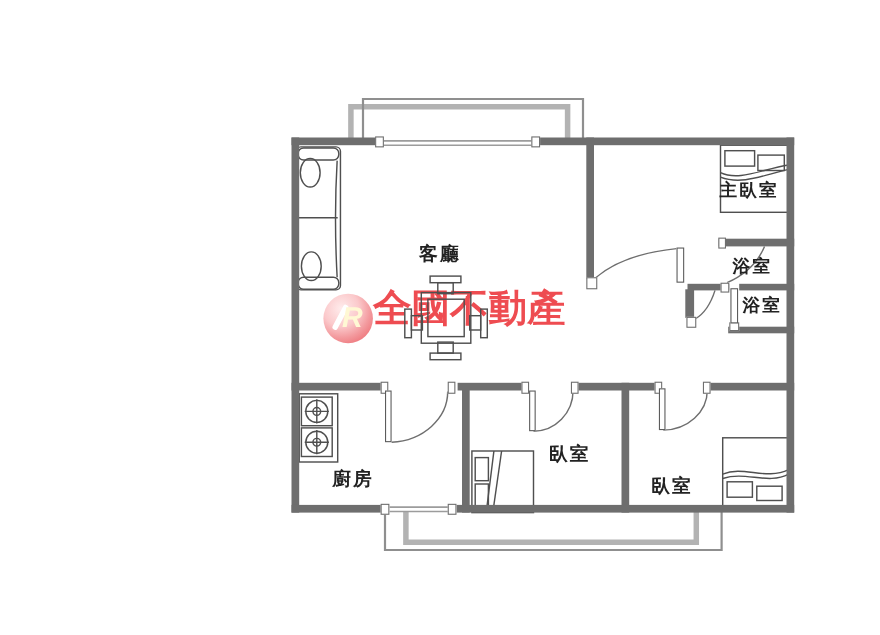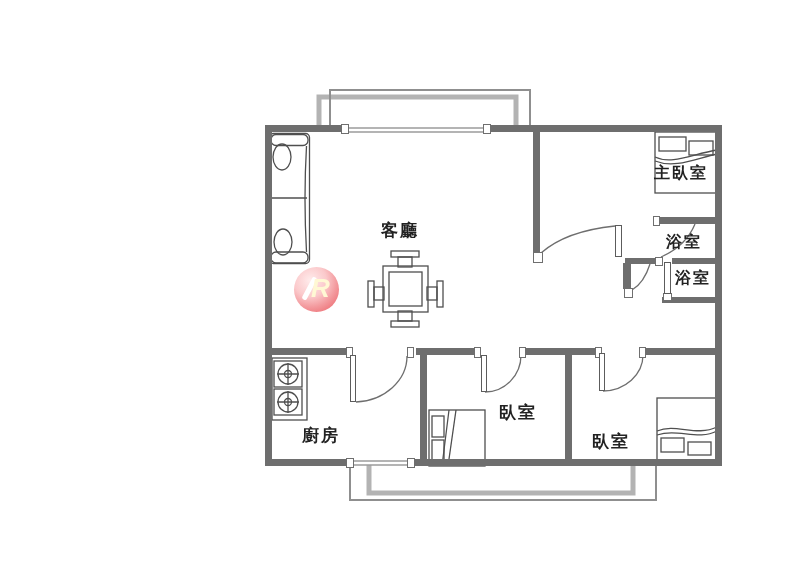--- a/index.html
+++ b/index.html
@@ -48,20 +48,21 @@
 </head>
 <body>
 
 <div class="canvas">
 
   <div class="watermark-layer">
     <div class="logo-circle">
       <div class="logo-slash"></div>
       <div class="logo-r">R</div>
     </div>
+    <div class="brand-name">全國不動產</div>
   </div>
 
   <svg class="plan-svg" width="800" height="577" viewBox="0 0 800 577">
 
     <g>
       <path class="bal-thick" d="M319 131 V97 H516 V131"></path>
       <path class="bal-thin" d="M330 131 V90 H530 V131"></path>
     </g>
 
     <g>

